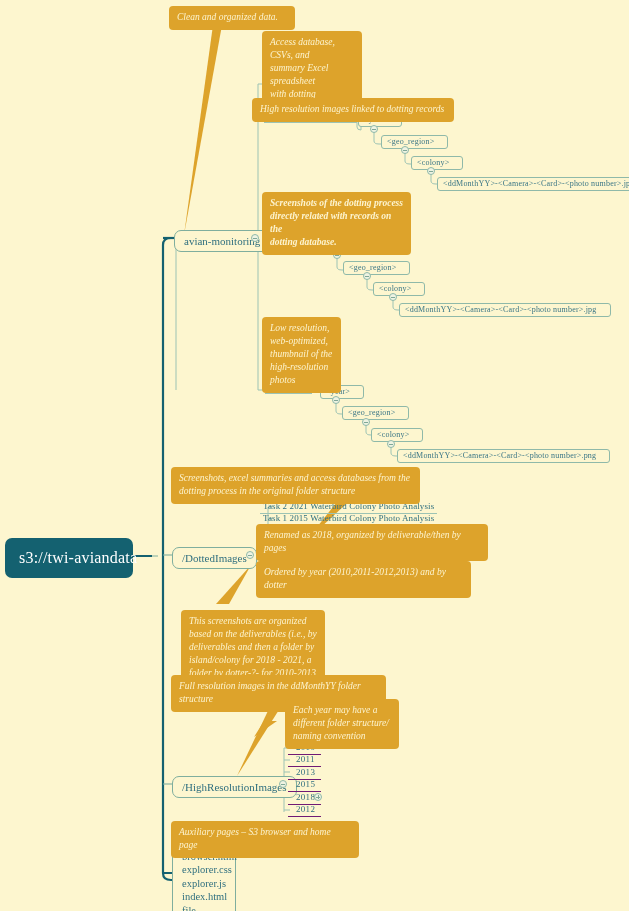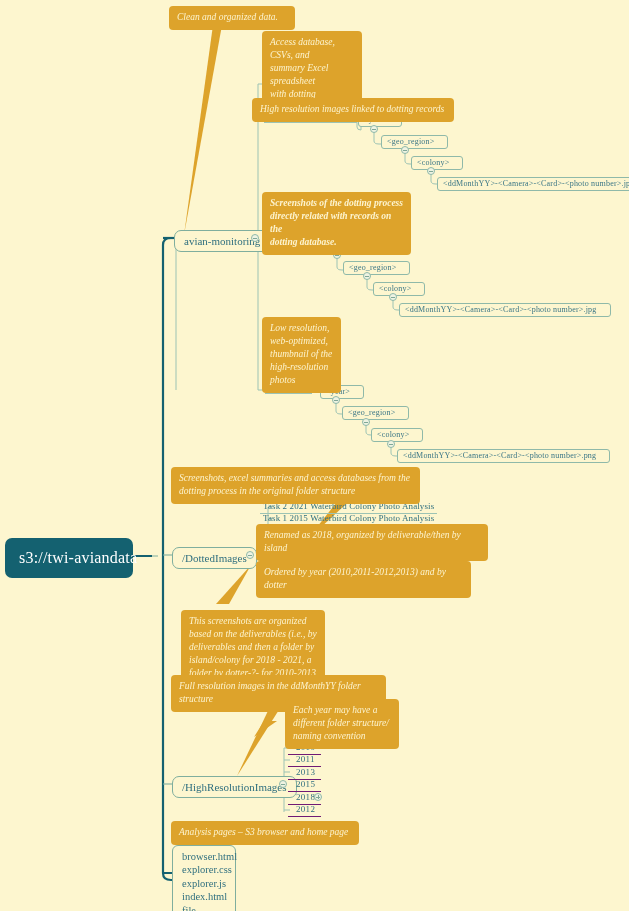--- a/index.html
+++ b/index.html
@@ -264,31 +264,31 @@
 
   <div class="callout" style="left:262px;top:317px;width:79px;">Low resolution,
 web-optimized,
 thumbnail of the
 high-resolution
 photos</div>
 
   <div class="callout" style="left:171px;top:467px;width:249px;">Screenshots, excel summaries and access databases  from the
 dotting process in the original folder structure</div>
 
-  <div class="callout" style="left:256px;top:524px;width:232px;">Renamed as 2018, organized by deliverable/then by island</div>
+  <div class="callout" style="left:256px;top:524px;width:232px;">Renamed as 2018, organized by deliverable/then by pages</div>
 
   <div class="callout" style="left:256px;top:561px;width:215px;">Ordered by year (2010,2011-2012,2013) and by dotter</div>
 
   <div class="callout" style="left:181px;top:610px;width:144px;">This screenshots are organized
 based on the deliverables (i.e., by
 deliverables and then a folder by
 island/colony for 2018 - 2021, a
 folder by dotter-?- for 2010-2013 )</div>
 
   <div class="callout" style="left:171px;top:675px;width:215px;">Full resolution images in the ddMonthYY folder structure</div>
 
   <div class="callout" style="left:285px;top:699px;width:114px;">Each year may have a
 different folder structure/
 naming convention</div>
 
-  <div class="callout" style="left:171px;top:821px;width:188px;">Analysis pages – S3 browser and home page</div>
+  <div class="callout" style="left:171px;top:821px;width:188px;">Auxiliary pages – S3 browser and home page</div>
 
 </div>
 
 </body></html>

